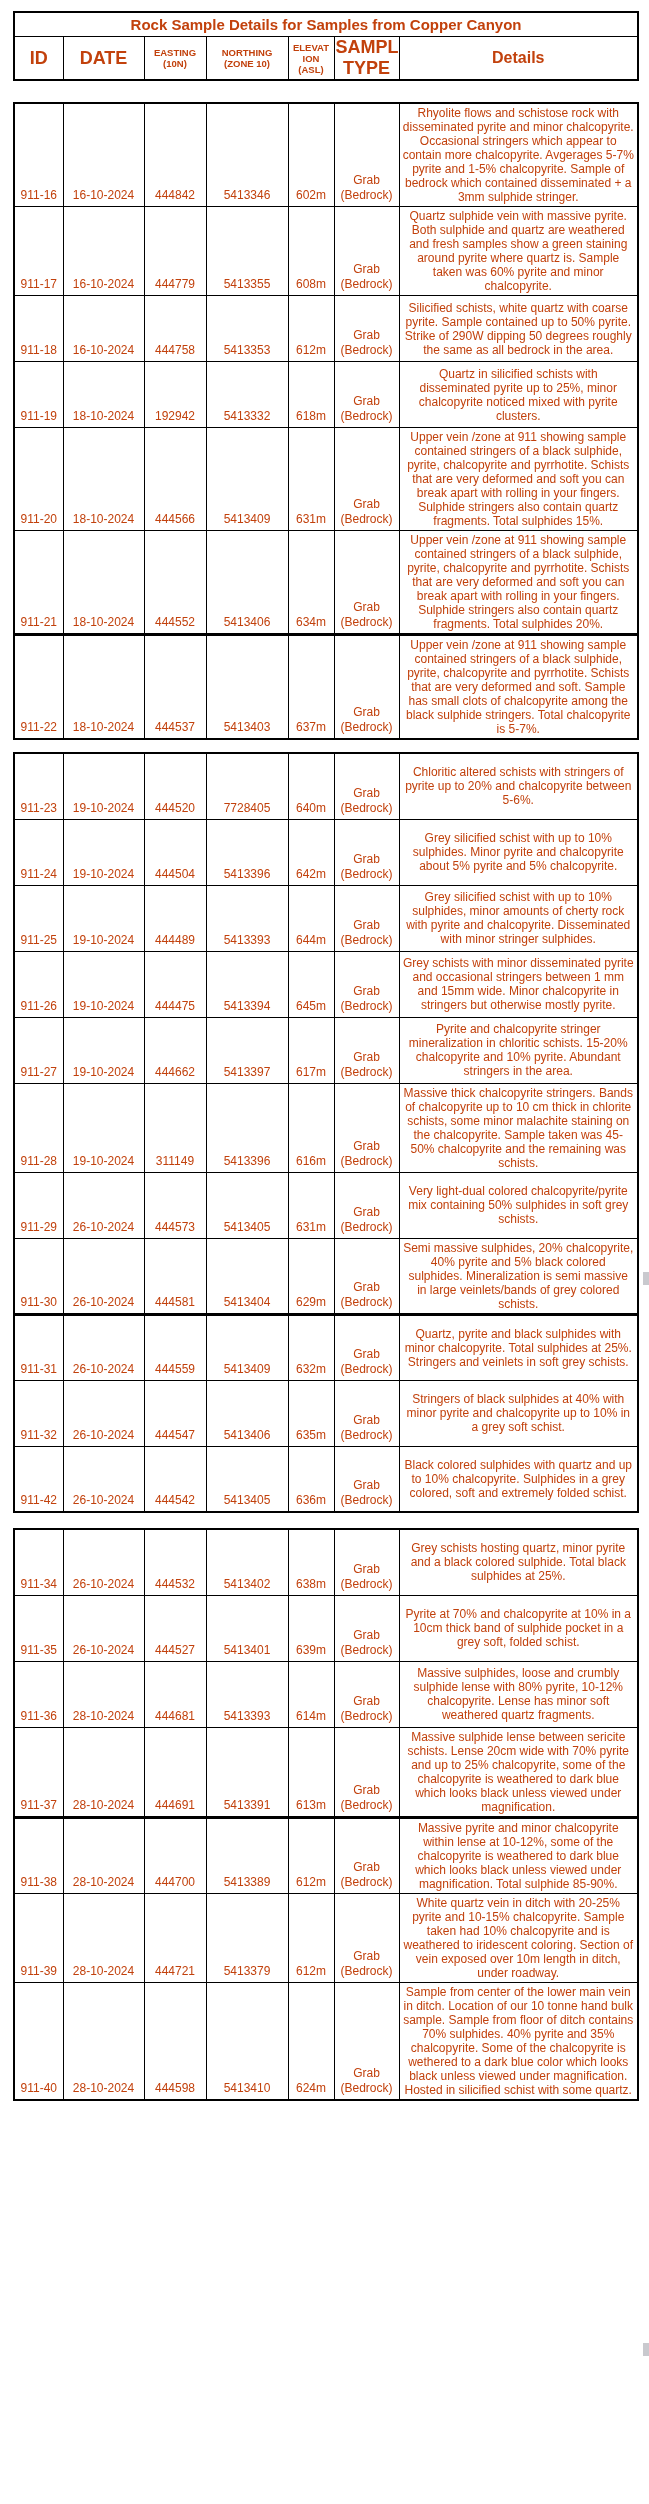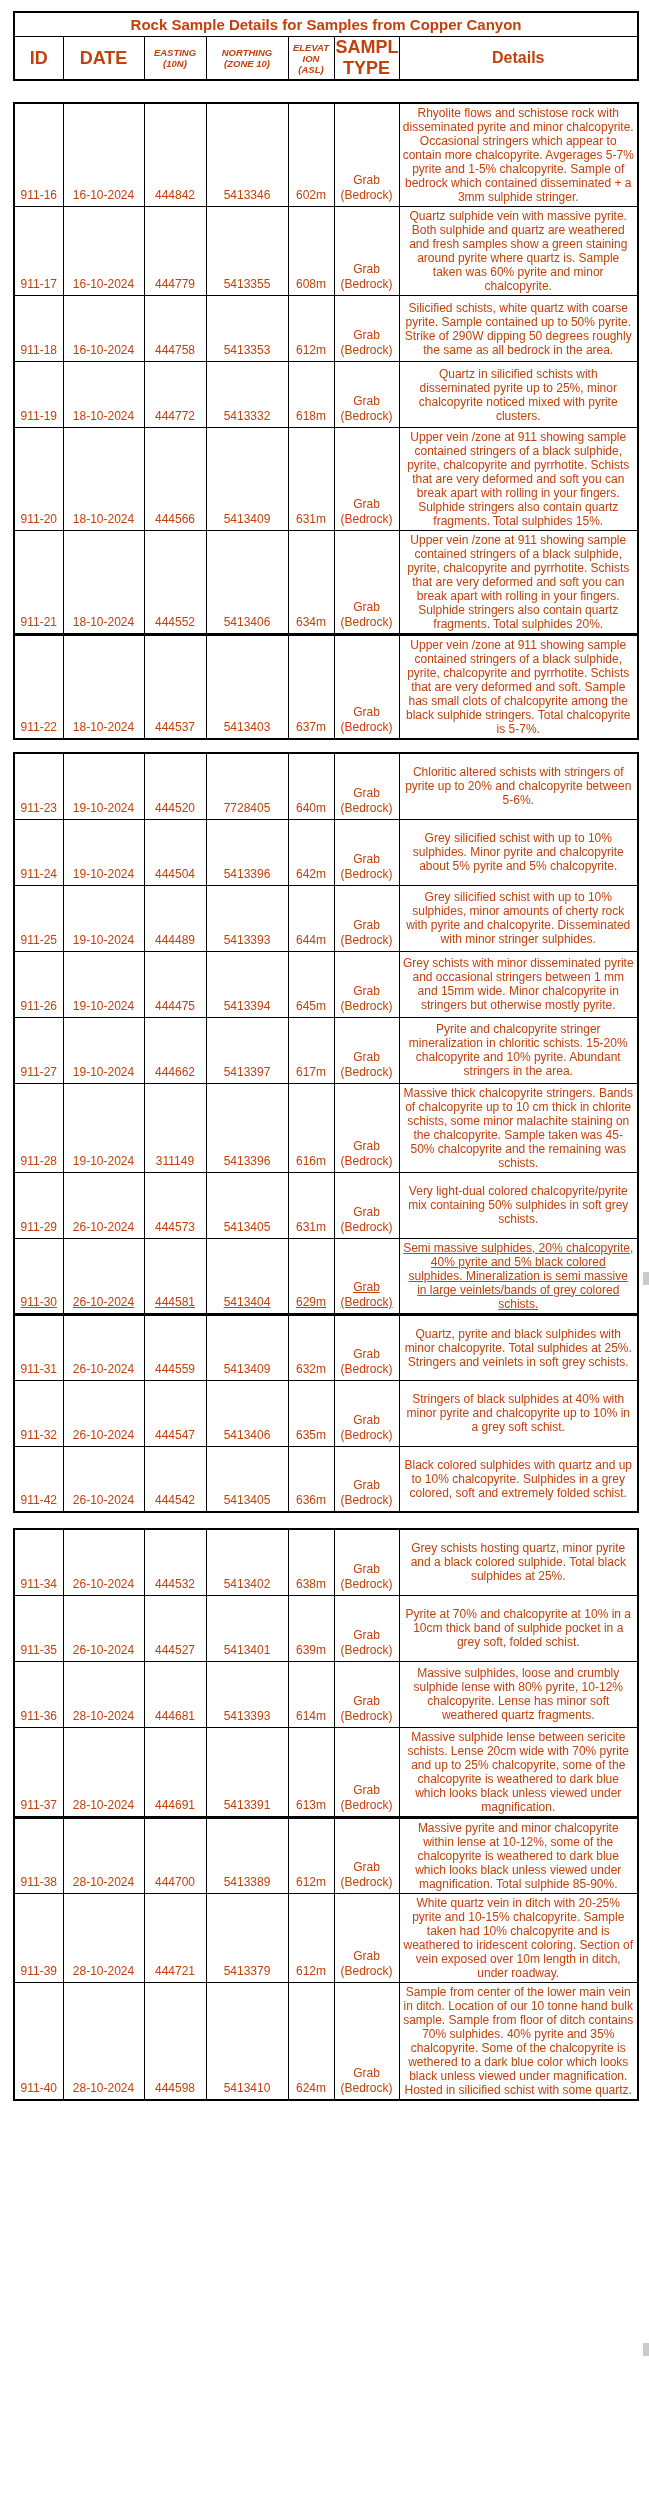--- a/index.html
+++ b/index.html
@@ -31,40 +31,40 @@
   }
   .colhead th {
     height: 35px;
     text-align: center;
     vertical-align: middle;
     font-weight: bold;
     padding: 0 1px;
   }
   .h-lg { font-size: 18px; }
   .h-md { font-size: 16px; }
-  .h-sm { font-size: 9.5px; line-height: 11px; font-style: italic; }
+  .h-sm { font-size: 9.5px; line-height: 11px; }
   .data-table tr { height: 66px; }
   .data-table td {
     font-size: 12px;
     line-height: 15px;
     padding: 2px 1px 3px 1px;
     text-align: center;
     vertical-align: bottom;
   }
   .data-table td.c-details {
     vertical-align: middle;
     line-height: 14px;
     padding: 2px 3px;
   }
   #block-0 { margin-top: 21px; }
   #block-1 { margin-top: 12px; }
   #block-2 { margin-top: 15px; }
   
   #block-0 tr:nth-child(6) td { border-bottom: 3px solid #000; }
-  #block-1 tr:nth-child(8) td { border-bottom: 3px solid #000; text-decoration: underline; }
+  #block-1 tr:nth-child(8) td { border-bottom: 3px solid #000; }
   #block-2 tr:nth-child(4) td { border-bottom: 3px solid #000; }
   .scroll-marker {
     position: absolute;
     right: 0;
     width: 6px;
     height: 13px;
     background: #c9c9ce;
   }
   #scroll-marker-1 { top: 1272px; }
   #scroll-marker-2 { top: 2343px; }
@@ -137,21 +137,21 @@
     <td class="c-east">444758</td>
     <td class="c-north">5413353</td>
     <td class="c-elev">612m</td>
     <td class="c-type">Grab (Bedrock)</td>
     <td class="c-details">Silicified schists, white quartz with coarse pyrite. Sample contained up to 50% pyrite. Strike of 290W dipping 50 degrees roughly the same as all bedrock in the area.</td>
   </tr>
 
   <tr>
     <td class="c-id">911-19</td>
     <td class="c-date">18-10-2024</td>
-    <td class="c-east">444772</td>
+    <td class="c-east">192942</td>
     <td class="c-north">5413332</td>
     <td class="c-elev">618m</td>
     <td class="c-type">Grab (Bedrock)</td>
     <td class="c-details">Quartz in silicified schists with disseminated pyrite up to 25%, minor chalcopyrite noticed mixed with pyrite clusters.</td>
   </tr>
 
   <tr>
     <td class="c-id">911-20</td>
     <td class="c-date">18-10-2024</td>
     <td class="c-east">444566</td>

